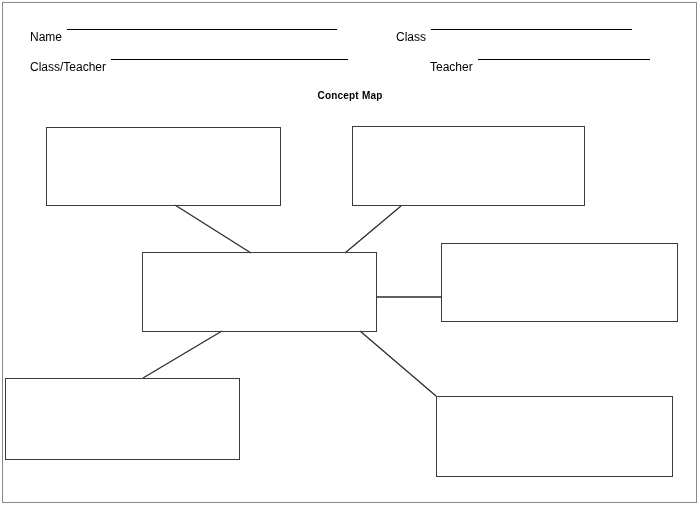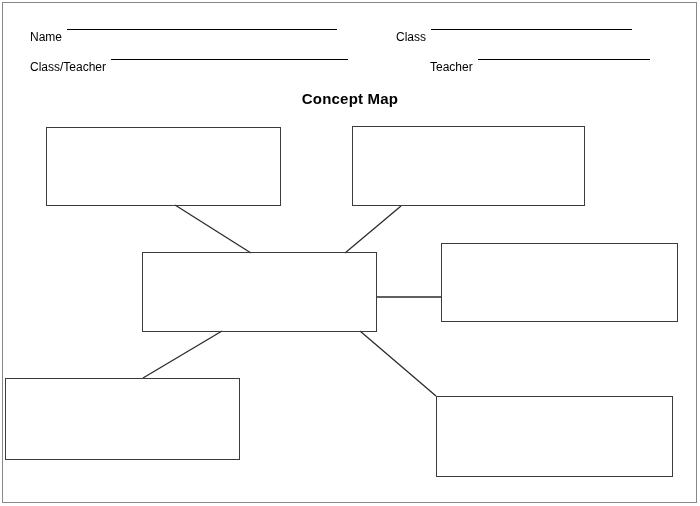--- a/index.html
+++ b/index.html
@@ -66,21 +66,21 @@
   #field-teacher   { left: 396px; top: 60px; margin-left: 34px; }
   #field-teacher .field-rule   { width: 172px; }
 
   
   .map-title {
     position: absolute;
     left: 0;
     top: 90px;
     width: 700px;
     text-align: center;
-    font-size: 15px;
+    font-size: 10px;
     font-weight: bold;
     color: #000000;
     letter-spacing: 0.2px;
   }
 
   
   #diagram {
     position: absolute;
     left: 0;
     top: 0;

